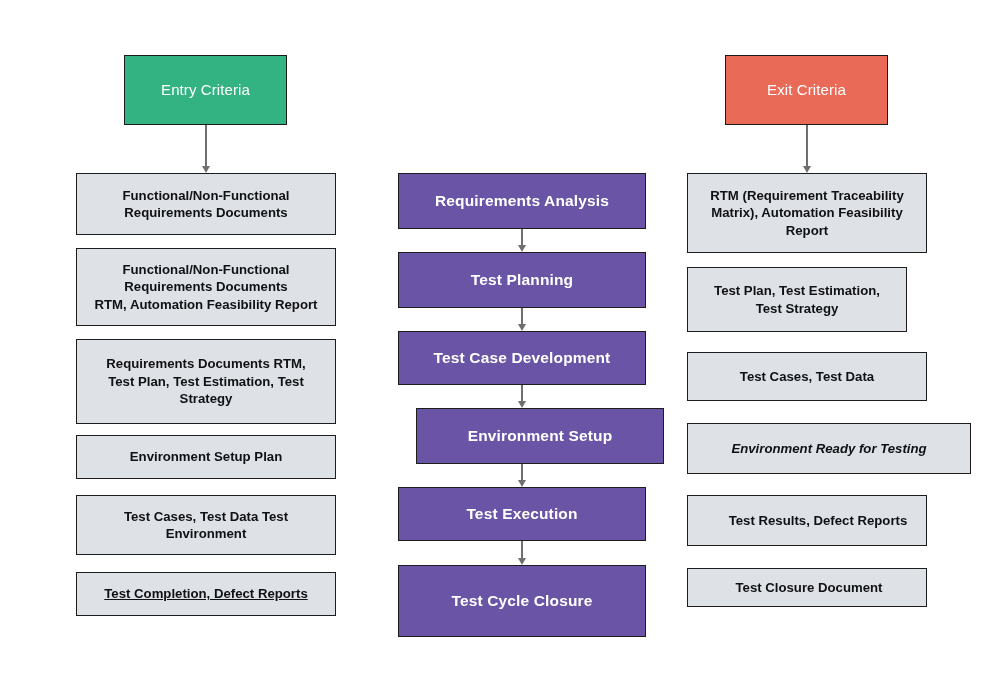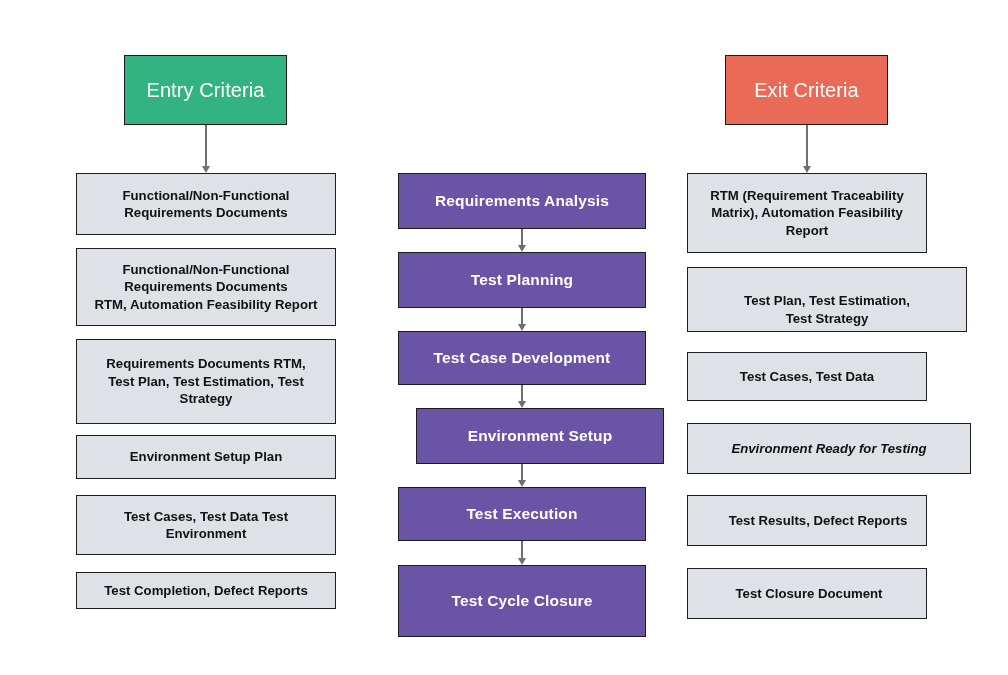--- a/index.html
+++ b/index.html
@@ -31,21 +31,21 @@
     align-items: center;
     justify-content: center;
     text-align: center;
     line-height: 1.32;
   }
 
   
   .header-node {
     border: 1px solid #1b1b1b;
     color: #ffffff;
-    font-size: 20px;
+    font-size: 15px;
     font-weight: 400;
     letter-spacing: 0.1px;
   }
   .header-node.entry { background: #33b381; }
   .header-node.exit  { background: #e96b57; }
 
   
   .artifact-node {
     background: #dee1e5;
     border: 1px solid #1d1d1d;
@@ -132,21 +132,21 @@
     </span>
   </div>
 
   <div class="node artifact-node" style="left:76px; top:495px; width:260px; height:60px;">
     <span>
       <span class="txt-line">Test Cases, Test Data Test</span>
       <span class="txt-line">Environment</span>
     </span>
   </div>
 
-  <div class="node artifact-node" style="left:76px; top:572px; width:260px; height:37px;">
+  <div class="node artifact-node" style="left:76px; top:572px; width:260px; height:44px;text-decoration:underline;">
     <span>
       <span class="txt-line">Test Completion, Defect Reports</span>
     </span>
   </div>
 
   <div class="node phase-node" style="left:398px; top:173px; width:248px; height:56px;">
     <span>Requirements Analysis</span>
   </div>
 
   <div class="connector" style="left:521px; top:229px; width:2px; height:23px;">
@@ -204,21 +204,21 @@
   </div>
 
   <div class="node artifact-node" style="left:687px; top:173px; width:240px; height:80px;">
     <span>
       <span class="txt-line">RTM (Requirement Traceability</span>
       <span class="txt-line">Matrix), Automation Feasibility</span>
       <span class="txt-line">Report</span>
     </span>
   </div>
 
-  <div class="node artifact-node" style="left:687px; top:267px; width:280px; height:65px;align-items:flex-end;">
+  <div class="node artifact-node" style="left:687px; top:267px; width:220px; height:65px;">
     <span>
       <span class="txt-line">Test Plan, Test Estimation,</span>
       <span class="txt-line">Test Strategy</span>
     </span>
   </div>
 
   <div class="node artifact-node" style="left:687px; top:352px; width:240px; height:49px;">
     <span>
       <span class="txt-line">Test Cases, Test Data</span>
     </span>
@@ -229,19 +229,19 @@
       <span class="txt-line">Environment Ready for Testing</span>
     </span>
   </div>
 
   <div class="node artifact-node" style="left:687px; top:495px; width:240px; height:51px;padding-left:32px;">
     <span>
       <span class="txt-line">Test Results, Defect Reports</span>
     </span>
   </div>
 
-  <div class="node artifact-node" style="left:687px; top:568px; width:240px; height:51px;padding-left:14px;">
+  <div class="node artifact-node" style="left:687px; top:568px; width:240px; height:39px;padding-left:14px;">
     <span>
       <span class="txt-line">Test Closure Document</span>
     </span>
   </div>
 
 </div>
 
 </body></html>

